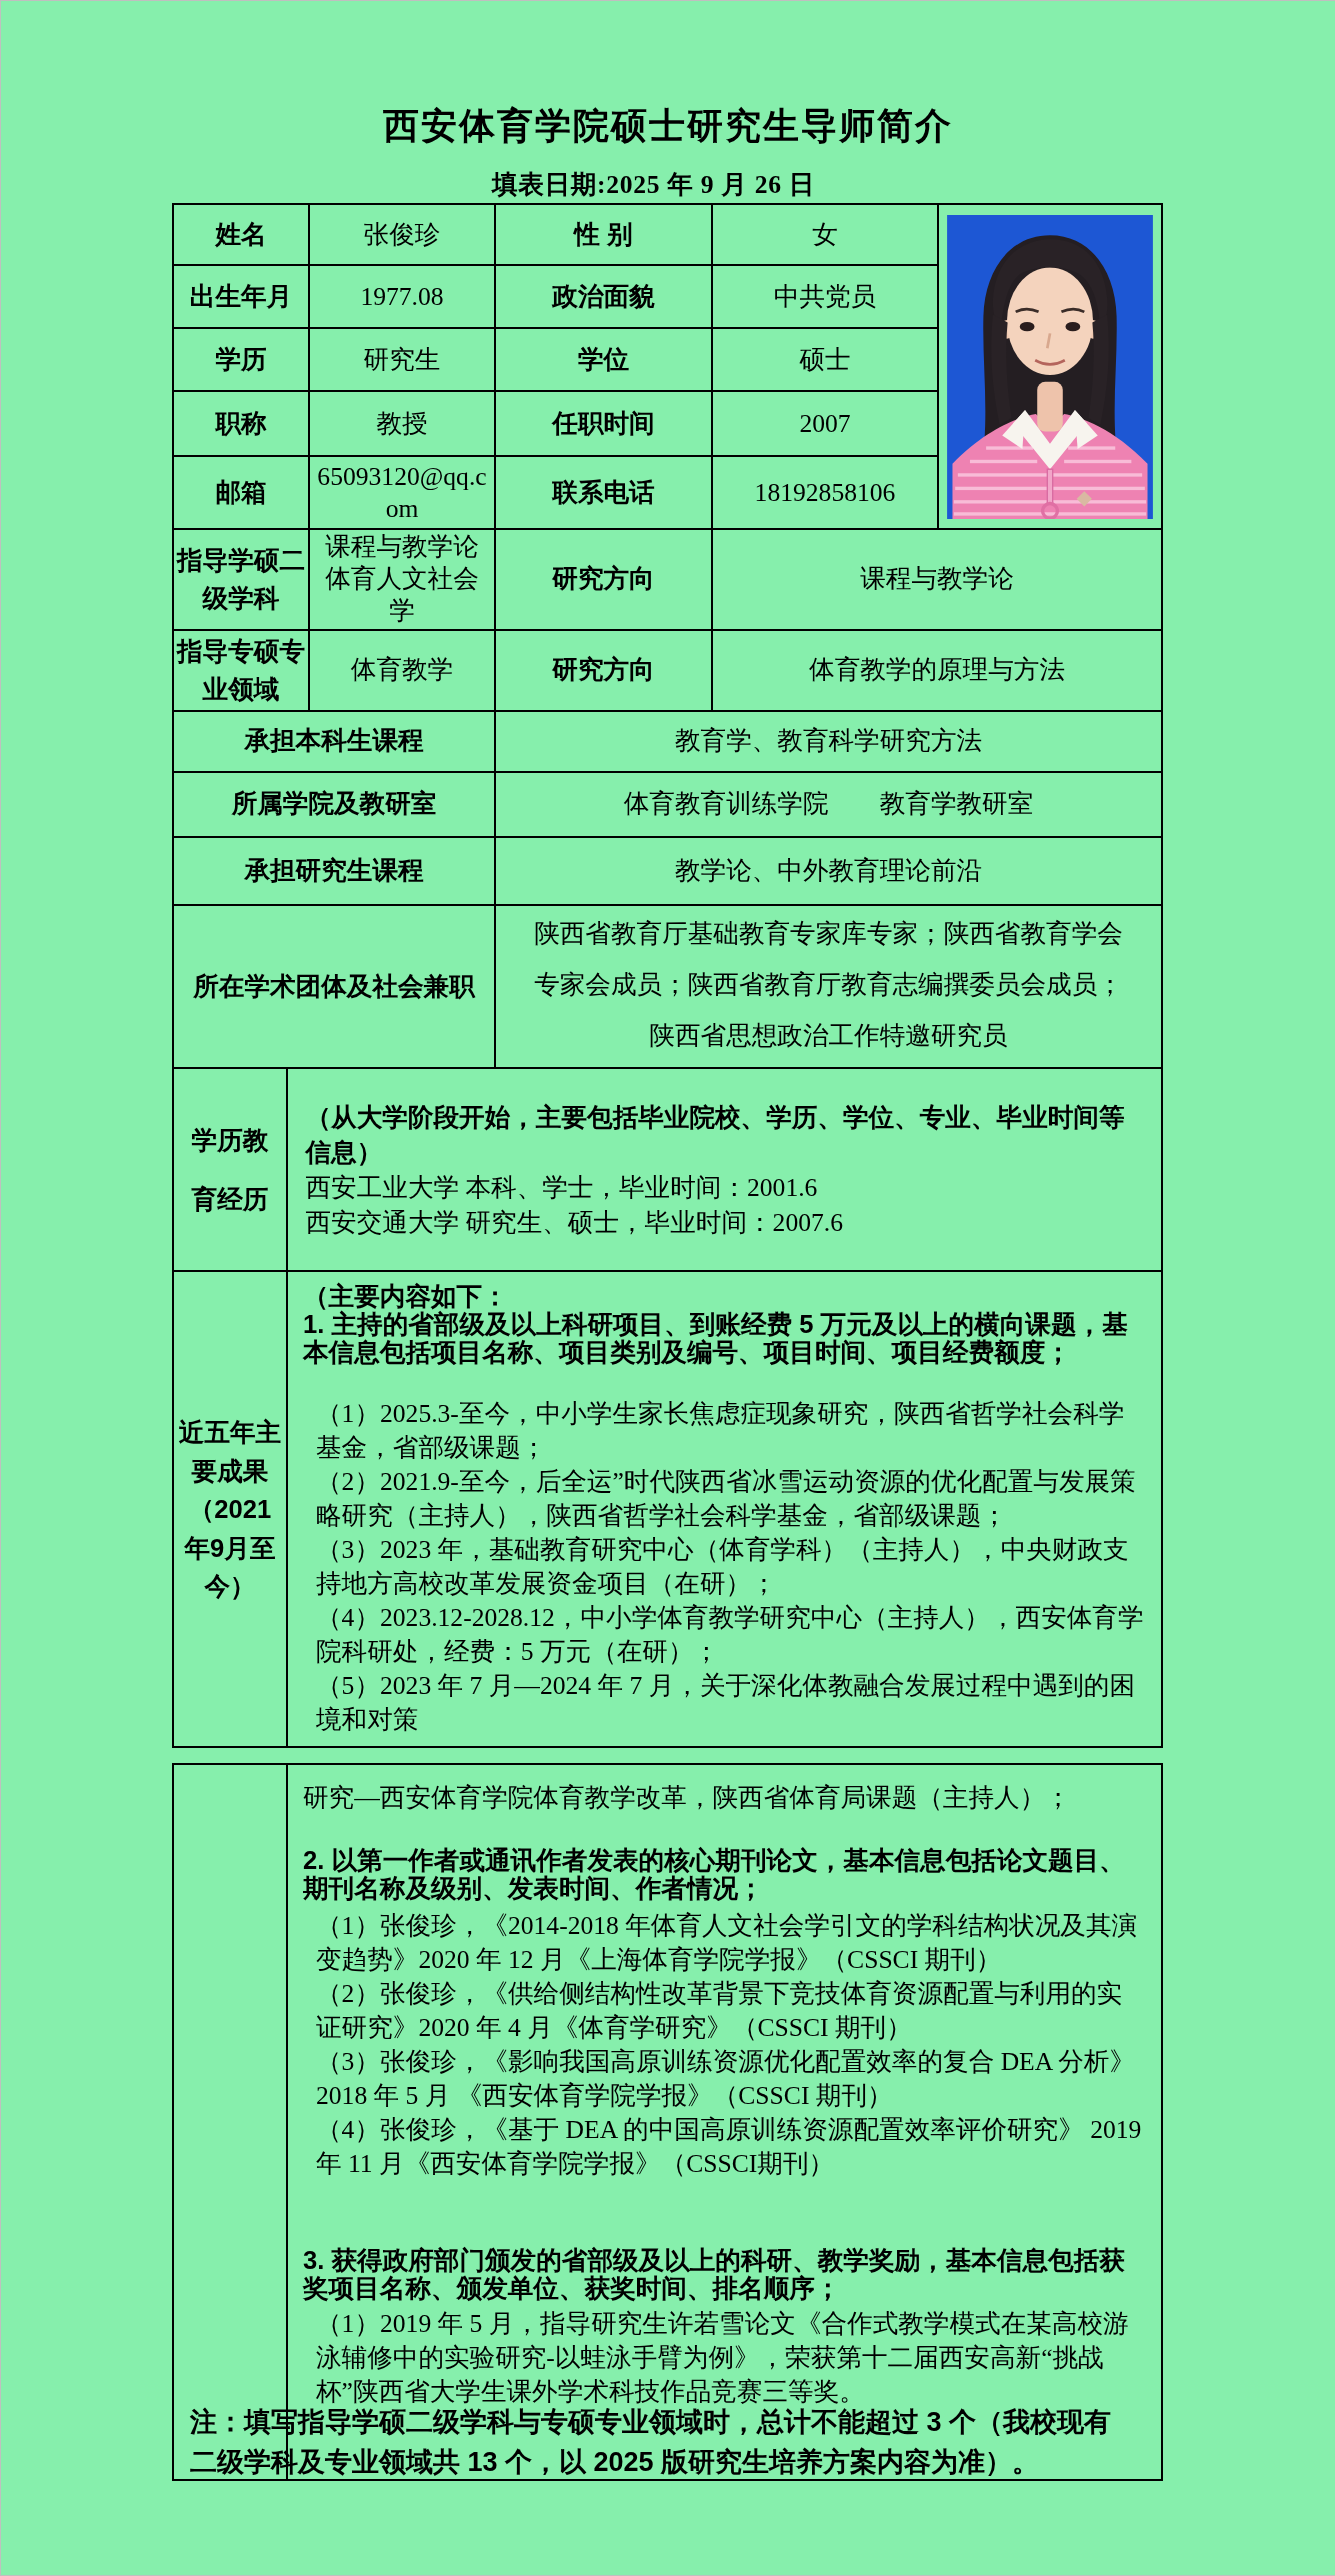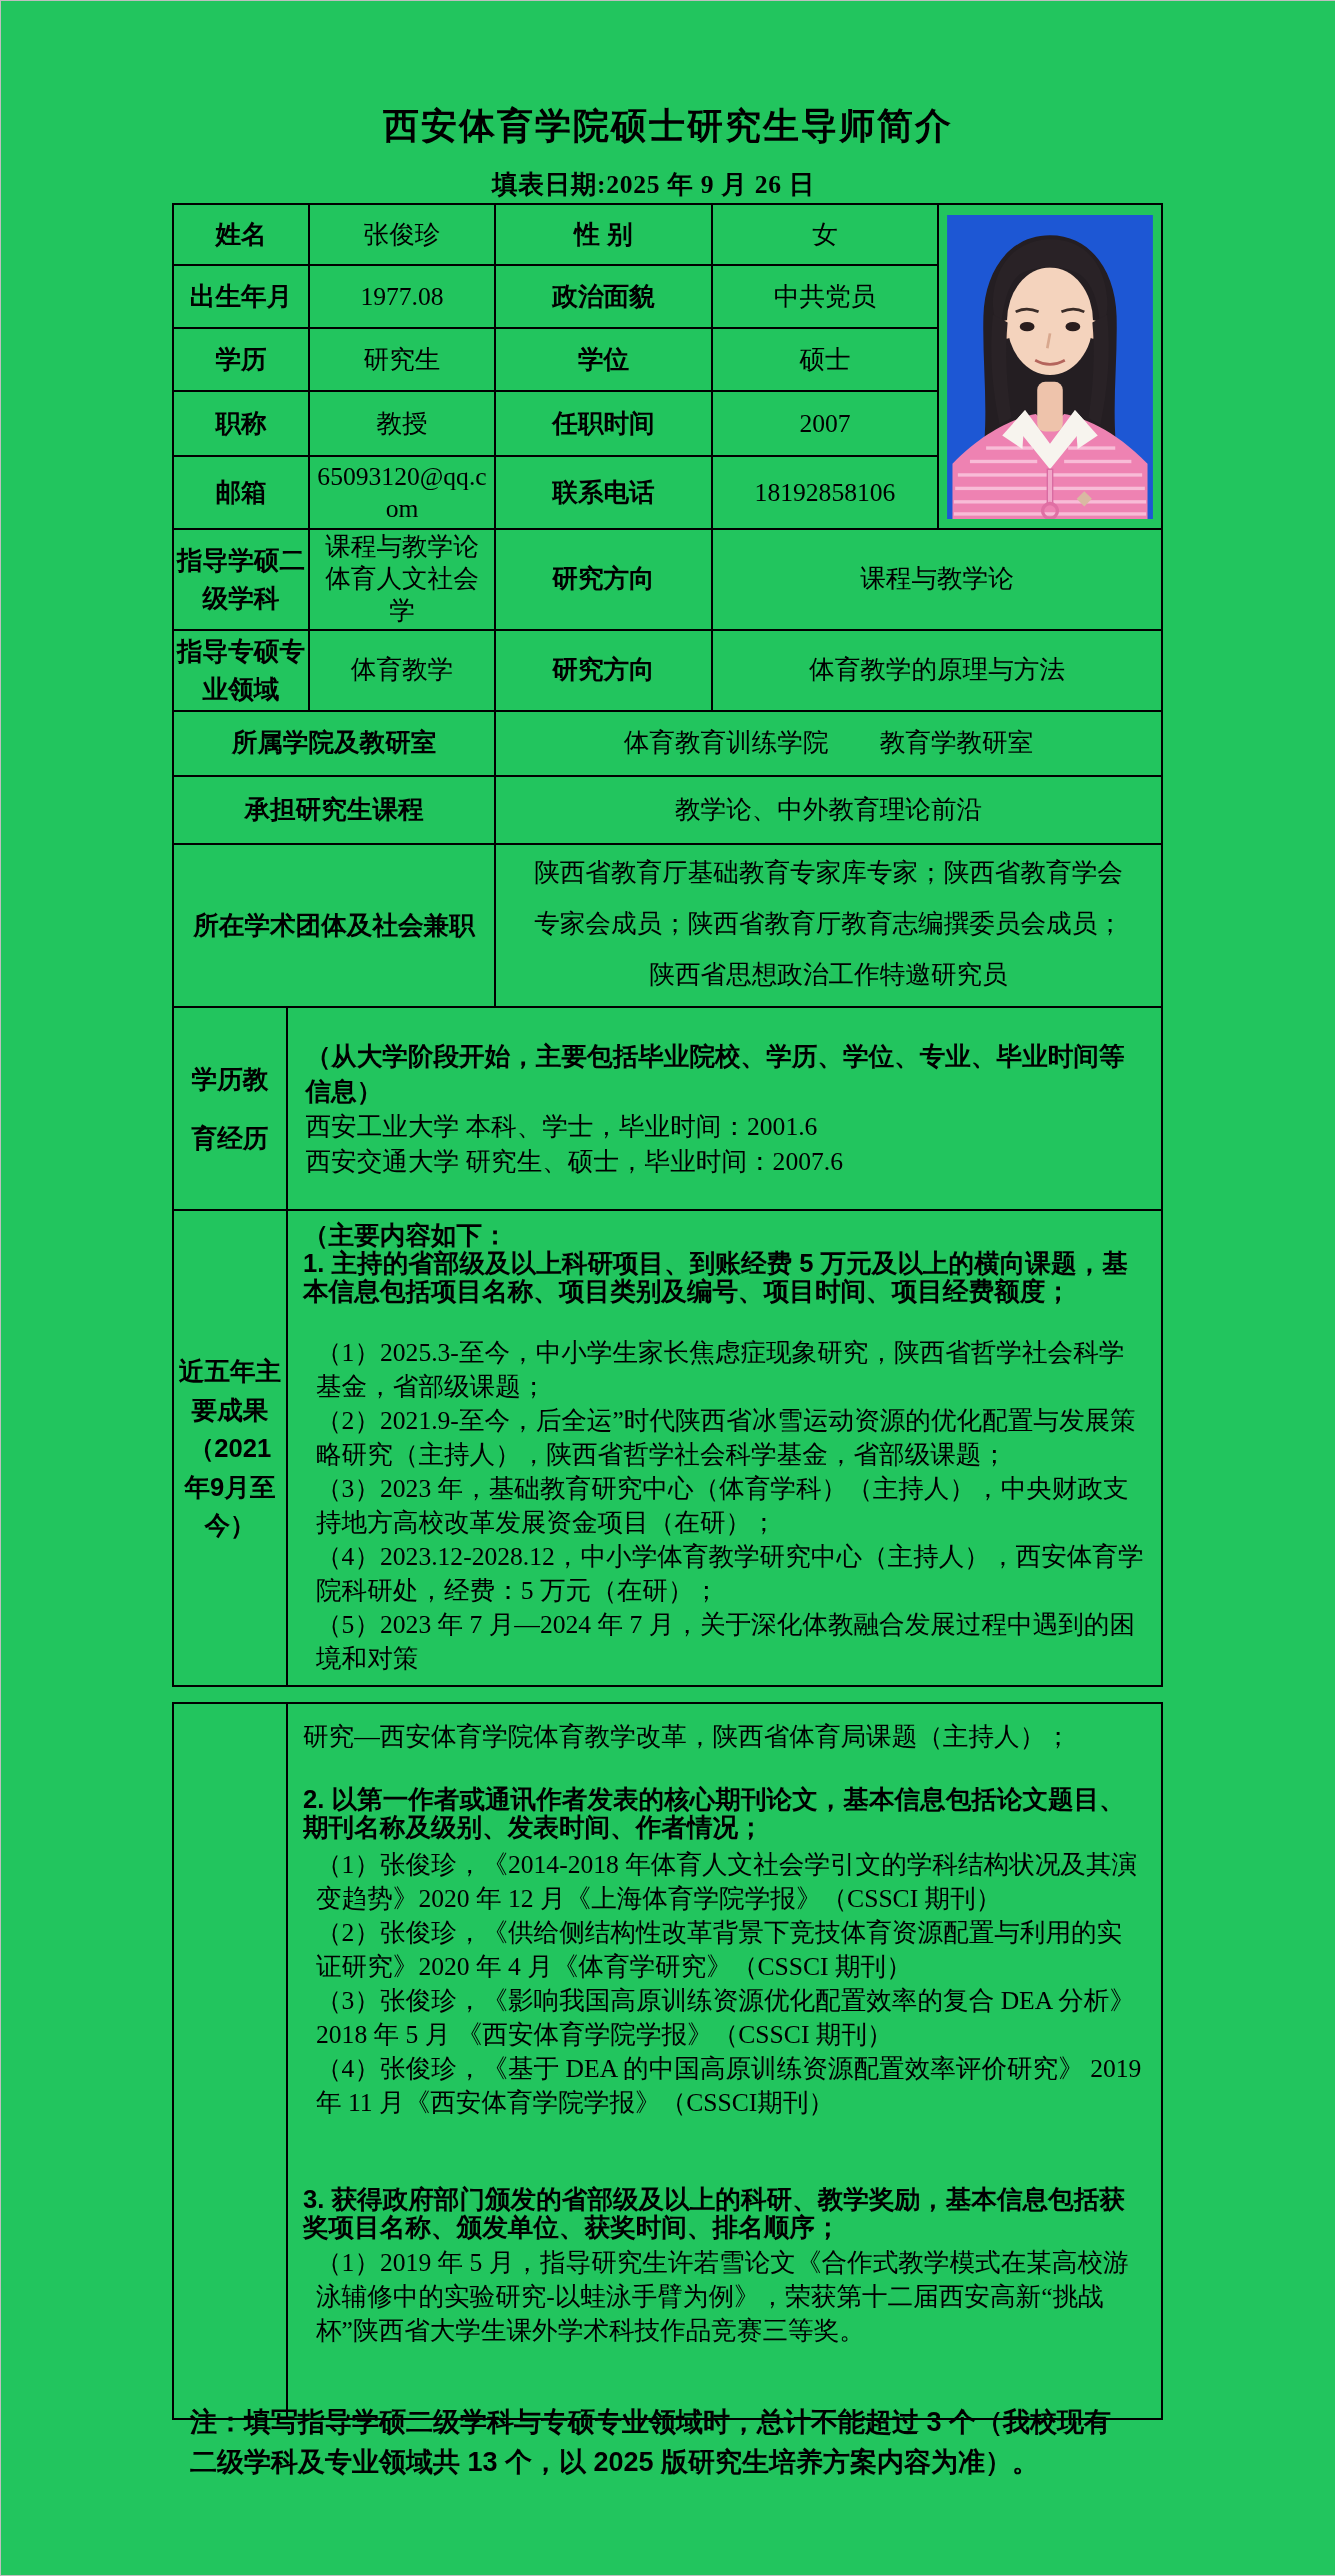--- a/index.html
+++ b/index.html
@@ -1,17 +1,17 @@
 <!DOCTYPE html>
 <html style="font-size:10.8px"><head>
 <meta charset="utf-8">
 <style>
   html,body{margin:0;padding:0;background:#ffffff;}
   #page{
-    position:relative;width:1336px;height:2576px;background:#22c55e;
+    position:relative;width:1336px;height:2576px;background:#86efac;
     box-sizing:border-box;border:1.3px solid #bfbfbf;color:#000;
     font-family:"Liberation Serif","DejaVu Serif",serif;
   }
   
   .doc-title{
     position:absolute;top:101px;left:0;width:100%;text-align:center;
     font-family:"Liberation Sans","DejaVu Sans",sans-serif;
     font-size:36px;font-weight:700;letter-spacing:2px;
   }
   .fill-date{
@@ -152,20 +152,24 @@
       </tr>
     </tbody>
       </table>
 
     <table class="t-stack">
       <colgroup>
           <col style="width:322px">
           <col style="width:667px">
         </colgroup>
       <tbody>
+          <tr style="height:61px">
+        <td class="lbl">承担本科生课程</td>
+        <td class="val">教育学、教育科学研究方法</td>
+      </tr>
       <tr style="height:65px">
         <td class="lbl">所属学院及教研室</td>
         <td class="val">体育教育训练学院　　教育学教研室</td>
       </tr>
       <tr style="height:68px">
         <td class="lbl">承担研究生课程</td>
         <td class="val">教学论、中外教育理论前沿</td>
       </tr>
       <tr style="height:142px">
         <td class="lbl">所在学术团体及社会兼职</td>

